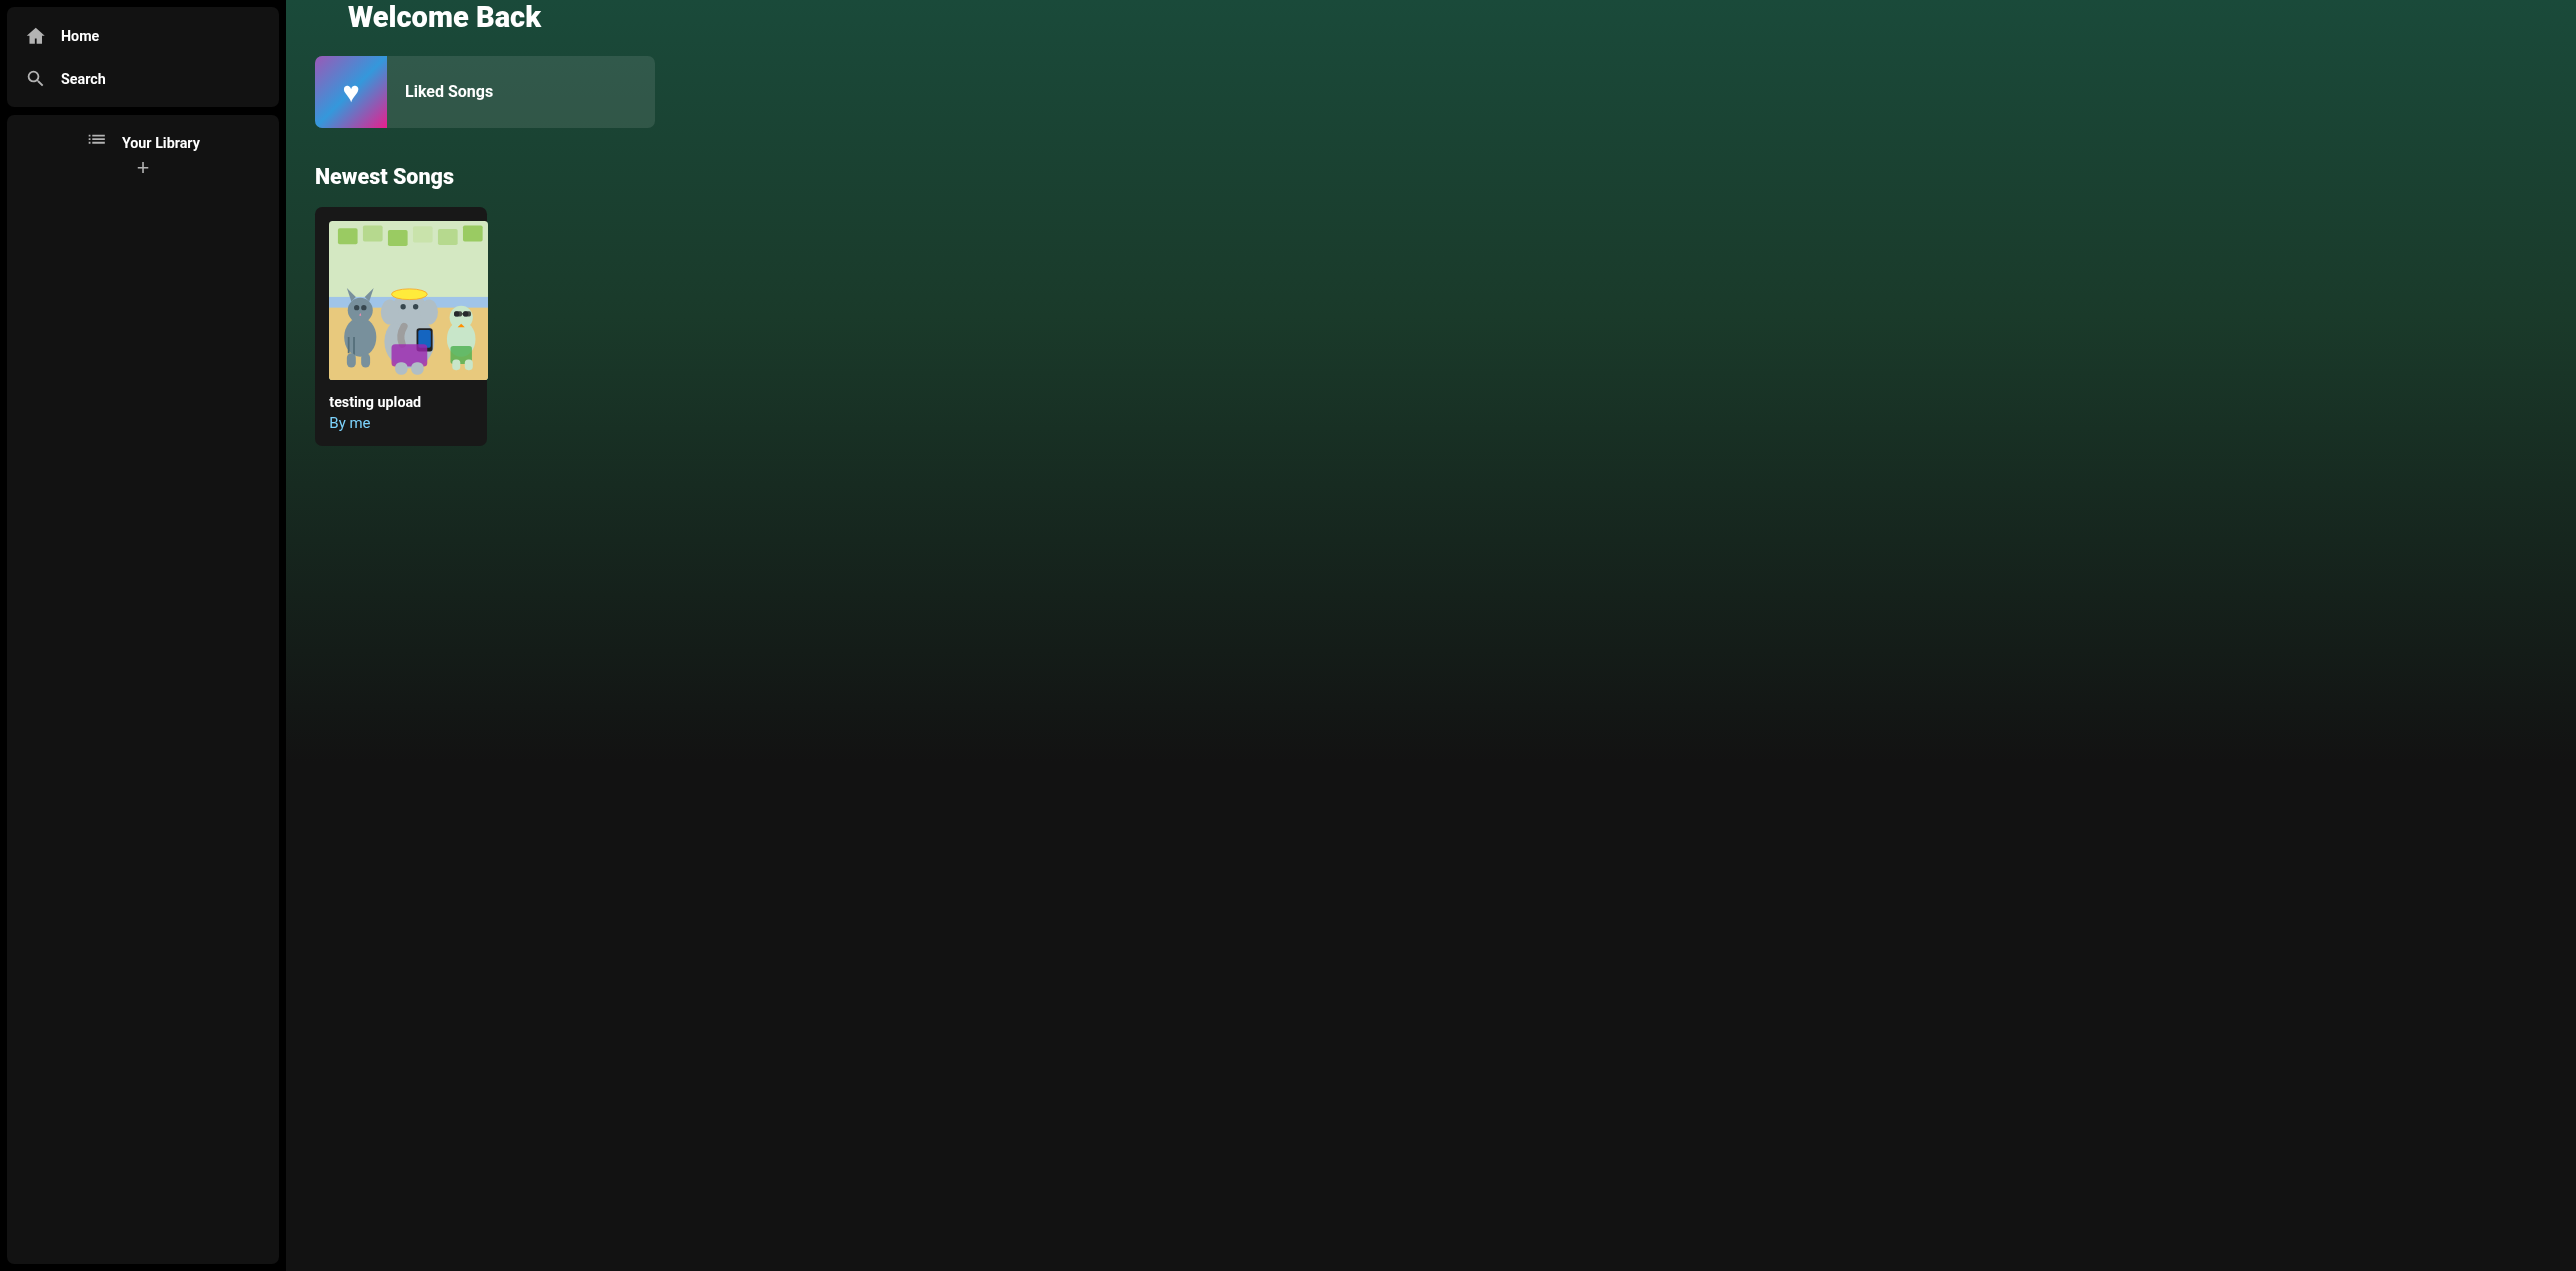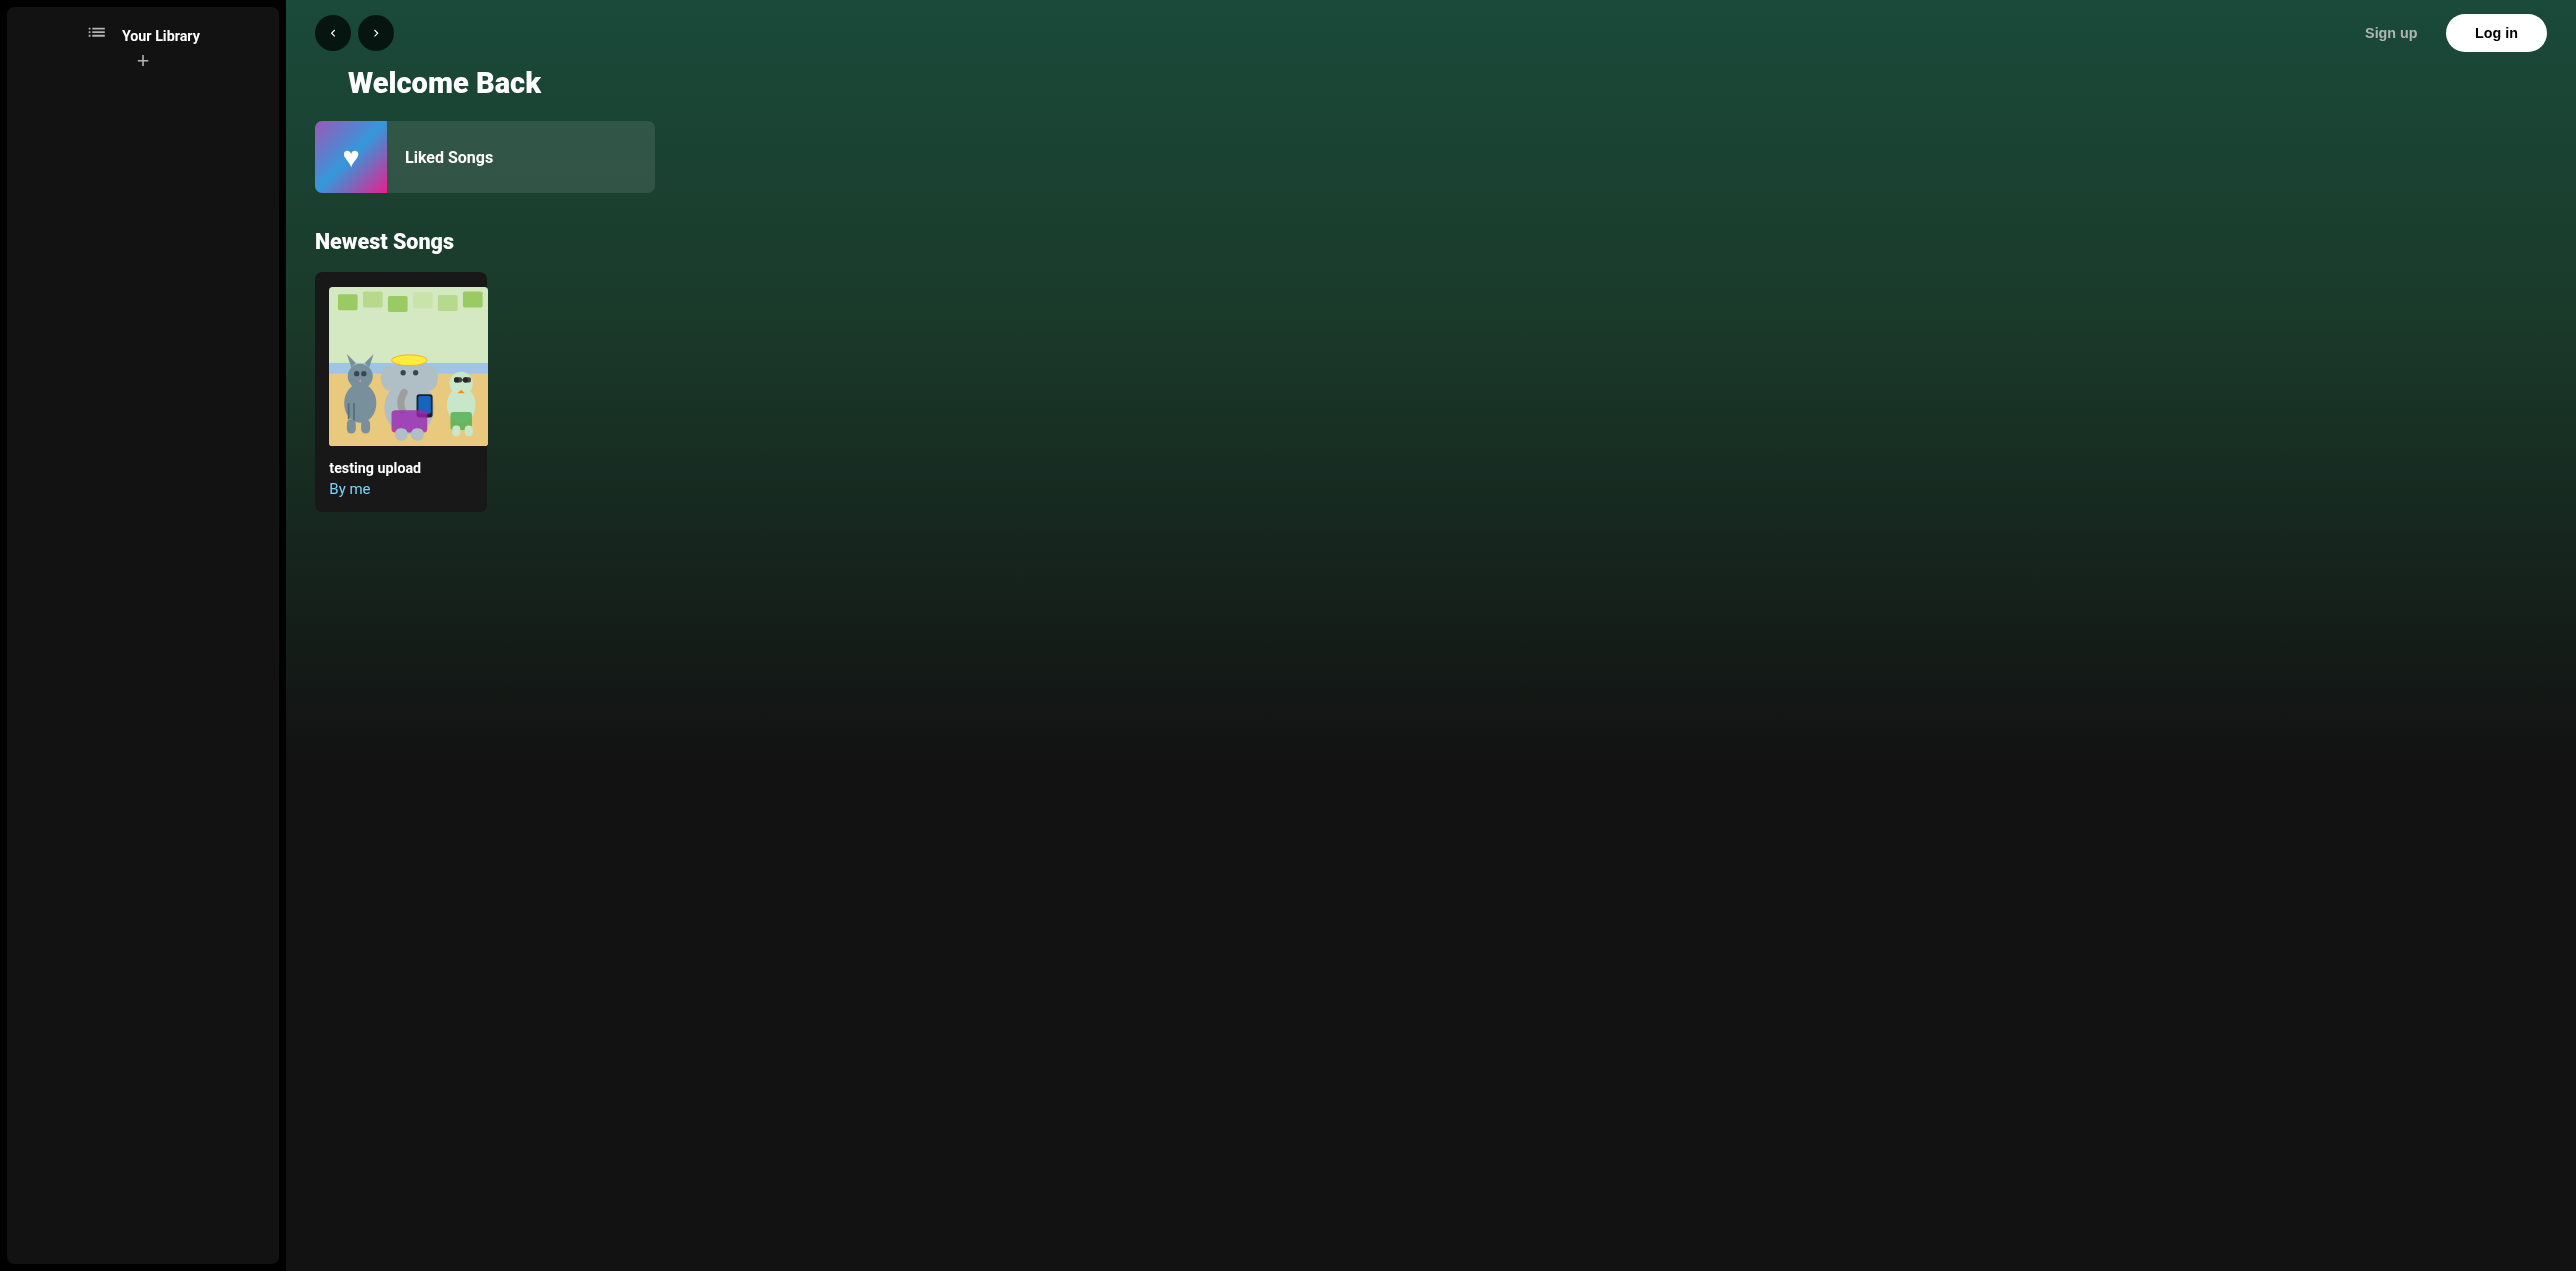--- a/index.html
+++ b/index.html
@@ -281,56 +281,56 @@
 
     .song-artist {
       font-size: 15px;
       color: #7dd3fc;
     }
   </style>
 </head>
 <body>
 
 <aside class="sidebar">
+  <div class="sidebar-top">
+    <div class="sidebar-item">
+      <span class="sidebar-item-icon">
+        <svg width="21.5" height="21.5" viewBox="0 0 24 24" fill="currentColor">
+          <path d="M12 3L2 12h3v9h6v-6h2v6h6v-9h3L12 3z"></path>
+        </svg>
+      </span>
+      <span class="sidebar-item-label">Home</span>
+    </div>
+    <div class="sidebar-item">
+      <span class="sidebar-item-icon">
+        <svg width="21.5" height="21.5" viewBox="0 0 24 24" fill="currentColor">
+          <path d="M15.5 14h-.79l-.28-.27A6.471 6.471 0 0 0 16 9.5 6.5 6.5 0 1 0 9.5 16c1.61 0 3.09-.59 4.23-1.57l.27.28v.79l5 4.99L20.49 19l-4.99-5zm-6 0C7.01 14 5 11.99 5 9.5S7.01 5 9.5 5 14 7.01 14 9.5 11.99 14 9.5 14z"></path>
+        </svg>
+      </span>
+      <span class="sidebar-item-label">Search</span>
+    </div>
+  </div>
 
   <div class="sidebar-library">
     <div class="library-header">
       <div class="library-header-left">
         <span class="library-icon">
           <svg width="21.5" height="21.5" viewBox="0 0 24 24" fill="#b3b3b3">
             <path d="M3 9h2V7H3v2zm0 4h2v-2H3v2zm0-8h2V3H3v2zm4 4h14V7H7v2zm0 4h14v-2H7v2zM7 3v2h14V3H7z"></path>
           </svg>
         </span>
         <span class="library-label">Your Library</span>
       </div>
       <button class="library-add-btn">+</button>
     </div>
   </div>
 </aside>
 
 <main class="main">
 
-  <div class="topbar">
-    <div class="topbar-nav">
-      <button class="nav-btn">
-        <svg width="14.3" height="14.3" viewBox="0 0 24 24" fill="currentColor">
-          <path d="M15.41 7.41L14 6l-6 6 6 6 1.41-1.41L10.83 12z"></path>
-        </svg>
-      </button>
-      <button class="nav-btn">
-        <svg width="14.3" height="14.3" viewBox="0 0 24 24" fill="currentColor">
-          <path d="M10 6L8.59 7.41 13.17 12l-4.58 4.59L10 18l6-6z"></path>
-        </svg>
-      </button>
-    </div>
-    <div class="topbar-auth">
-      <button class="signup-btn">Sign up</button>
-      <button class="login-btn">Log in</button>
-    </div>
-  </div>
 
   <div class="content">
     <h1 class="welcome-title">Welcome Back</h1>
 
     <div class="liked-songs-card">
       <div class="liked-songs-art">
         <span class="heart-icon">♥</span>
       </div>
       <span class="liked-songs-label">Liked Songs</span>
     </div>

